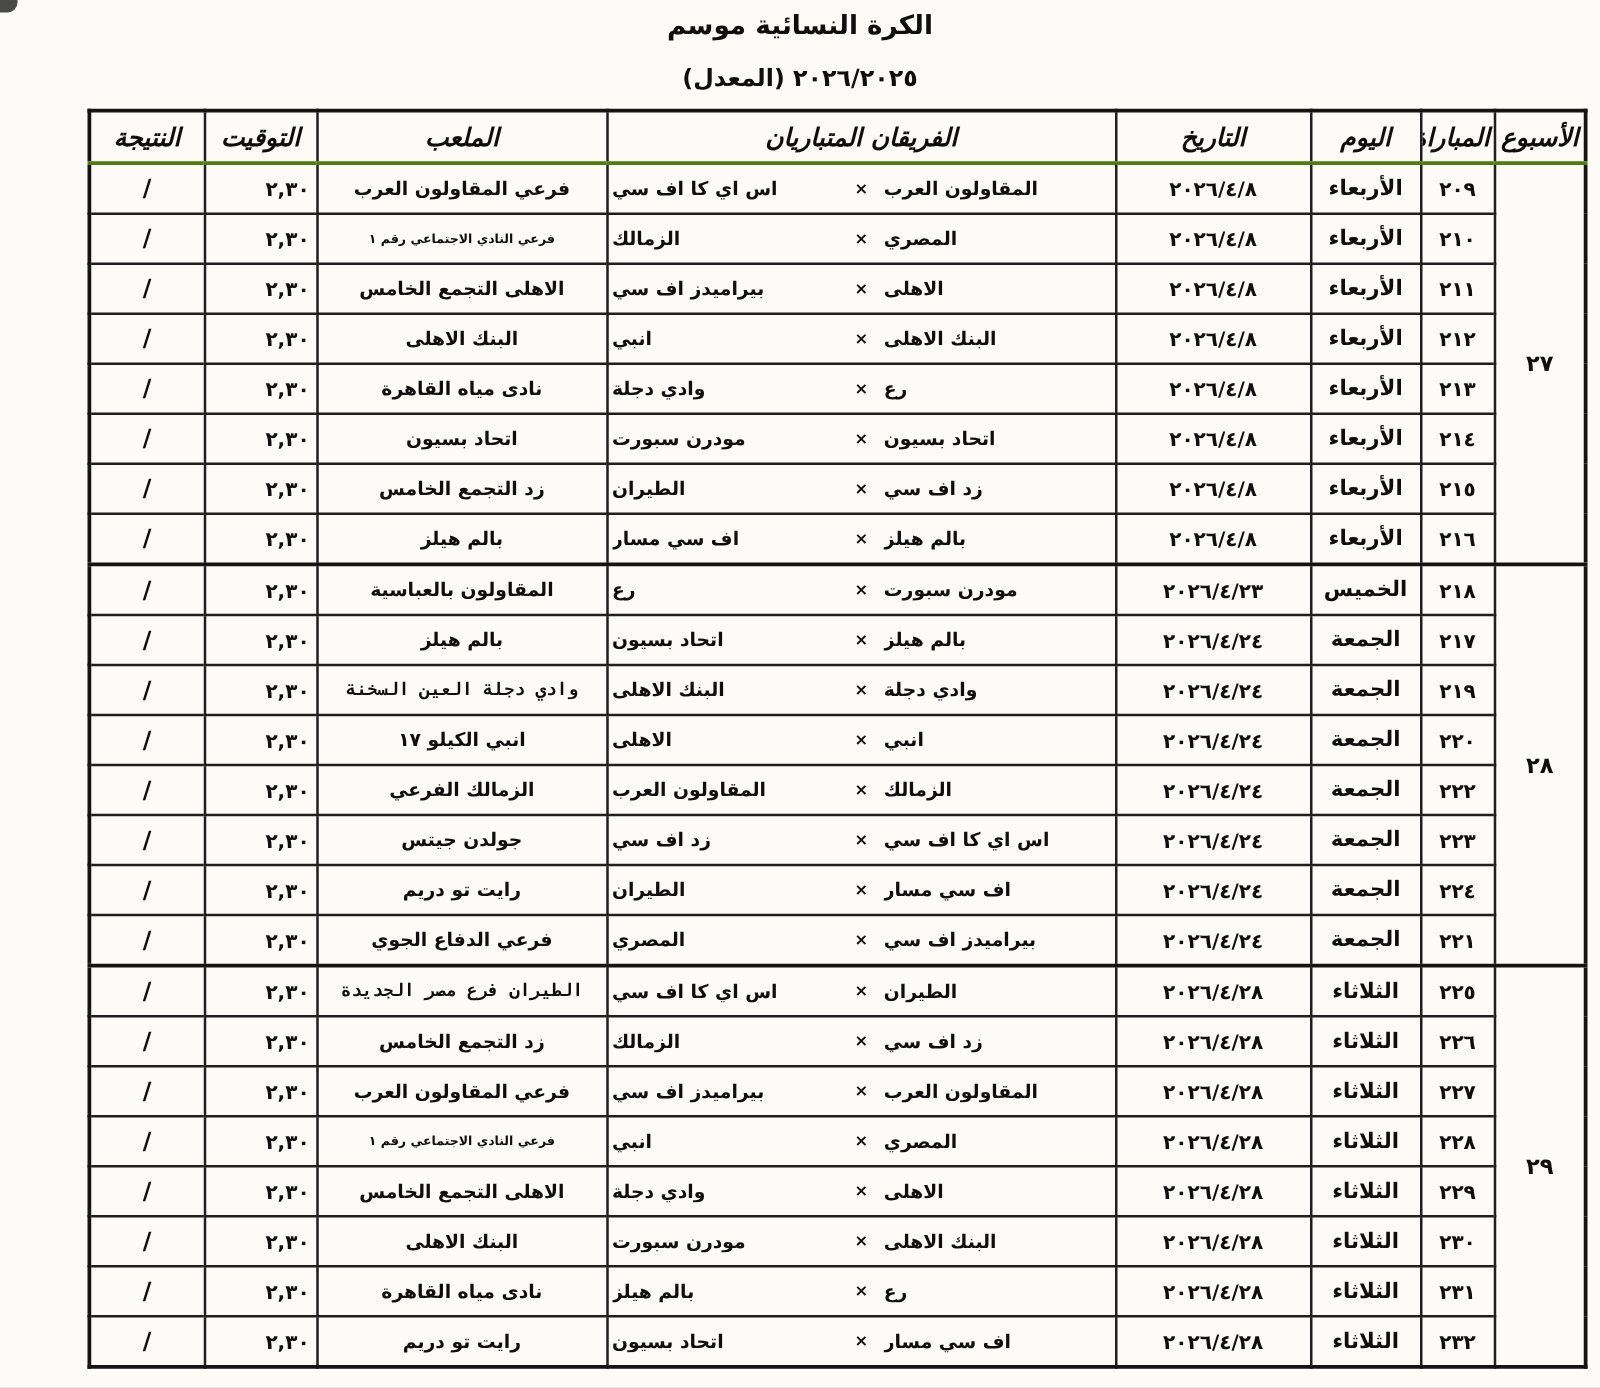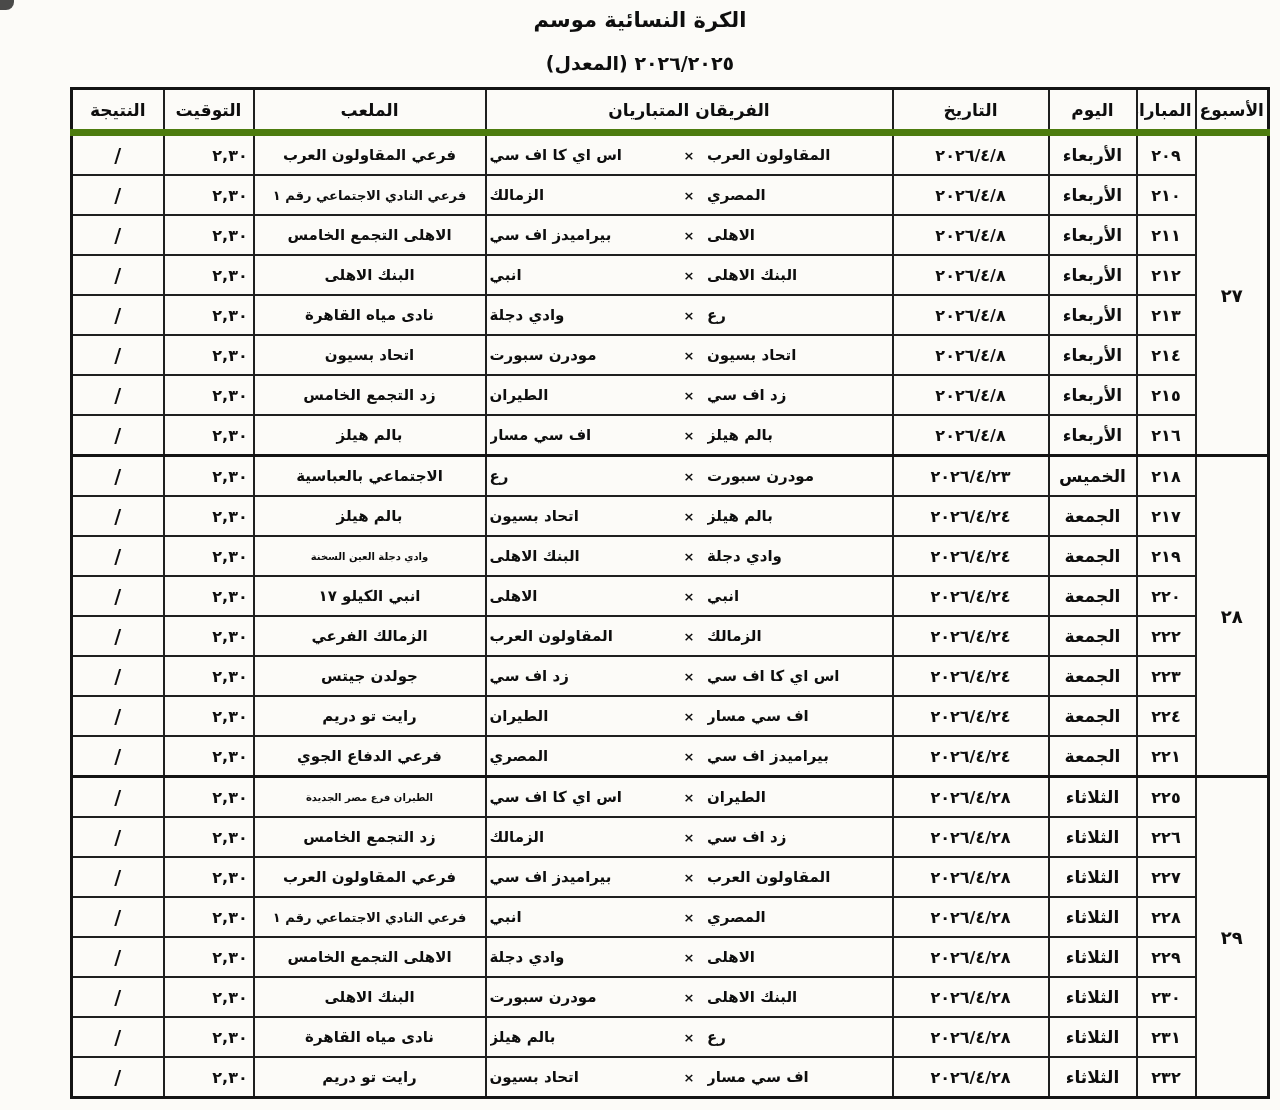--- a/index.html
+++ b/index.html
@@ -15,35 +15,35 @@
     border-collapse:collapse;table-layout:fixed;direction:rtl;
     width:1197px;margin:13px 10px 0 0;
     border:3px solid #141414;
   }
   .schedule th,.schedule td{
     border:2px solid #1f1f1f;
     text-align:center;vertical-align:middle;
     padding:0 3px;overflow:hidden;white-space:nowrap;
     font-weight:bold;
   }
-  .schedule thead th{height:39px;font-size:17px;border-bottom:7px solid #4d7c0f;}
+  .schedule thead th{height:39px;font-size:20px;border-bottom:3px solid #4d7c0f;font-style:italic;}
   .schedule tbody{border-top:3px solid #141414;}
   .schedule td{height:38px;font-size:16px;}
   td.col-week{font-size:18px;}
   td.col-match{font-size:16px;letter-spacing:1px;}
   td.col-day{font-size:17px;}
   td.col-date{font-size:16px;}
   td.col-time{font-size:16px;padding-left:46px;}
   td.col-result{font-size:19px;}
   .teams-wrap{display:flex;align-items:center;width:100%;}
   .teams-wrap .team{flex:1 1 0;text-align:left;font-size:15px;overflow:hidden;white-space:nowrap;}
   .teams-wrap .vs{flex:0 0 36px;text-align:center;font-size:13px;font-weight:bold;}
   td.col-stadium{font-size:15px;}
-  td.col-stadium.sm{font-size:10px;}
-  td.col-stadium.xs{font-size:13px;}
+  td.col-stadium.sm{font-size:14px;font-family:Liberation Mono, monospace;}
+  td.col-stadium.xs{font-size:10px;}
   
   .scan-mark-tl{position:absolute;left:0;top:0;width:14px;height:10px;background:#2a2a2a;border-radius:0 0 8px 0;opacity:.85;}
 </style>
 </head>
 <body>
 
 <div class="page">
   <div class="scan-mark-tl"></div>
 
   <div class="titles">
@@ -203,21 +203,21 @@
           <td class="col-match">٢١٨</td>
           <td class="col-day">الخميس</td>
           <td class="col-date">٢٠٢٦/٤/٢٣</td>
           <td class="col-teams">
             <div class="teams-wrap">
               <span class="team">مودرن سبورت</span>
               <span class="vs">×</span>
               <span class="team">رع</span>
             </div>
           </td>
-          <td class="col-stadium">الاجتماعي بالعباسية</td>
+          <td class="col-stadium">المقاولون بالعباسية</td>
           <td class="col-time">٢,٣٠</td>
           <td class="col-result">/</td>
         </tr>
         <tr>
           <td class="col-match">٢١٧</td>
           <td class="col-day">الجمعة</td>
           <td class="col-date">٢٠٢٦/٤/٢٤</td>
           <td class="col-teams">
             <div class="teams-wrap">
               <span class="team">بالم هيلز</span>

